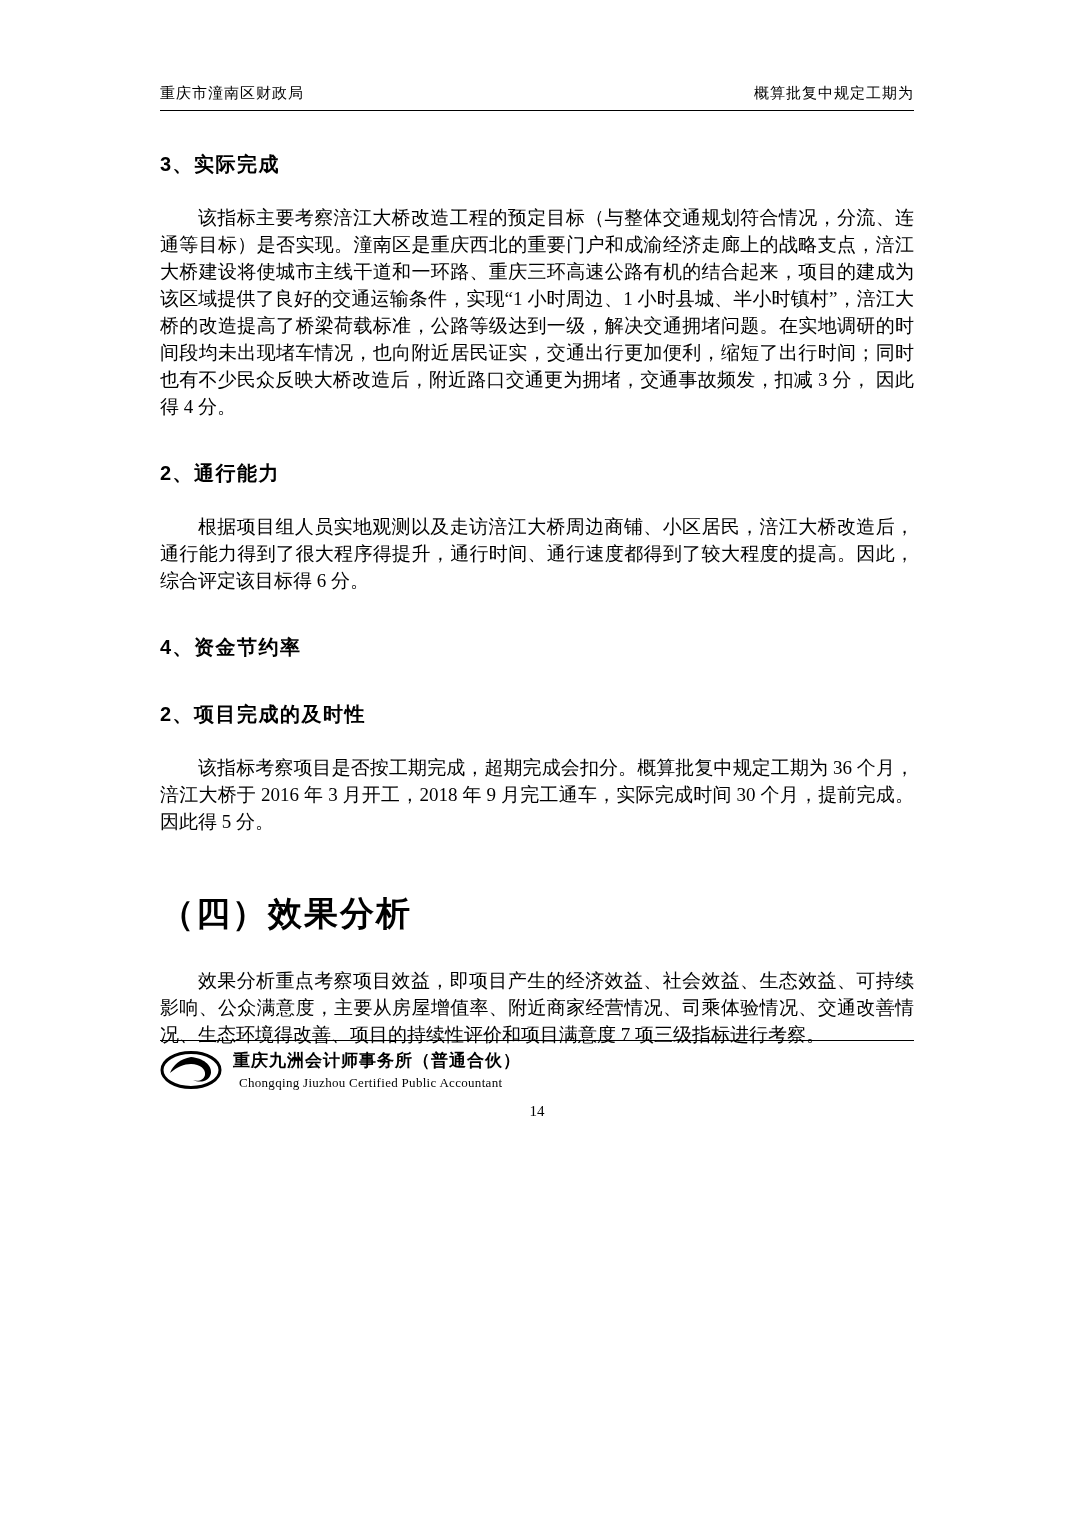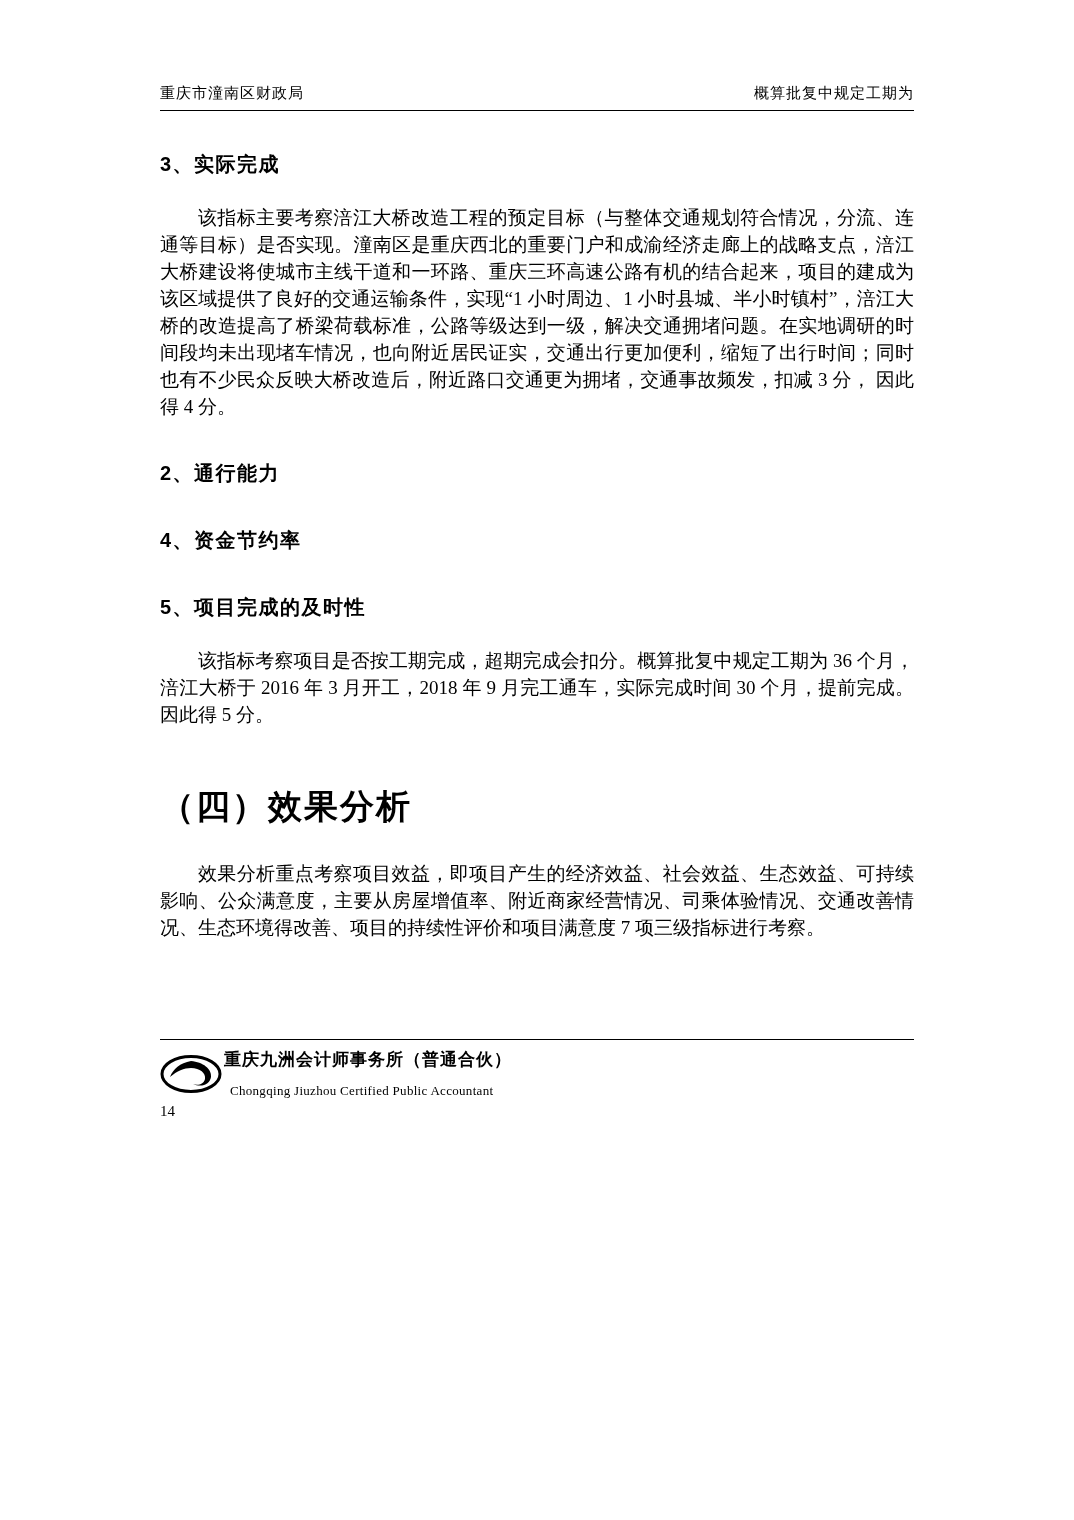--- a/index.html
+++ b/index.html
@@ -48,56 +48,57 @@
   .doc-footer {
     position: absolute;
     left: 160px;
     right: 160px;
     bottom: 44px;
   }
   .footer-rule { border-top: 1.5px solid #000; }
   .footer-row {
     display: flex;
     align-items: center;
-    gap: 2px;
+    gap: 11px;
     padding-top: 8px;
   }
   .logo { flex: 0 0 auto; display: flex; align-items: center; }
   .company-cn { font-size: 17px; font-weight: bold; letter-spacing: 1px; }
-  .company-en { font-size: 13px; margin-top: 12px; padding-left: 6px; letter-spacing: 0.3px; }
-  .page-num { text-align: left; font-size: 15px; margin-top: 4px; }
+  .company-en { font-size: 13px; margin-top: 3px; padding-left: 6px; letter-spacing: 0.3px; }
+  .page-num { text-align: center; font-size: 15px; margin-top: 12px; }
 </style>
 </head>
 <body>
 
 <div class="page">
 
   <main class="content">
 
     <header class="doc-header">
       <span>重庆市潼南区财政局</span>
       <span>概算批复中规定工期为</span>
     </header>
 
     <section>
       <h2 class="sec-heading">3、实际完成</h2>
       <p class="body-par">该指标主要考察涪江大桥改造工程的预定目标（与整体交通规划符合情况，分流、连通等目标）是否实现。潼南区是重庆西北的重要门户和成渝经济走廊上的战略支点，涪江大桥建设将使城市主线干道和一环路、重庆三环高速公路有机的结合起来，项目的建成为该区域提供了良好的交通运输条件，实现“1 小时周边、1 小时县城、半小时镇村”，涪江大桥的改造提高了桥梁荷载标准，公路等级达到一级，解决交通拥堵问题。在实地调研的时间段均未出现堵车情况，也向附近居民证实，交通出行更加便利，缩短了出行时间；同时也有不少民众反映大桥改造后，附近路口交通更为拥堵，交通事故频发，扣减 3 分，  因此得 4 分。</p>
     </section>
 
     <section>
       <h2 class="sec-heading">2、通行能力</h2>
+      <p class="body-par">根据项目组人员实地观测以及走访涪江大桥周边商铺、小区居民，涪江大桥改造后，通行能力得到了很大程序得提升，通行时间、通行速度都得到了较大程度的提高。因此，综合评定该目标得 6 分。</p>
     </section>
 
 
     <section>
       <h2 class="sec-heading">4、资金节约率</h2>
     </section>
 
     <section>
-      <h2 class="sec-heading">5、项目完成的及时性</h2>
+      <h2 class="sec-heading">2、项目完成的及时性</h2>
       <p class="body-par">该指标考察项目是否按工期完成，超期完成会扣分。概算批复中规定工期为 36 个月，涪江大桥于 2016 年 3 月开工，2018 年 9 月完工通车，实际完成时间 30 个月，提前完成。因此得 5 分。</p>
     </section>
 
     <section>
       <h1 class="chapter-heading">（四）效果分析</h1>
       <p class="body-par chapter-par">效果分析重点考察项目效益，即项目产生的经济效益、社会效益、生态效益、可持续影响、公众满意度，主要从房屋增值率、附近商家经营情况、司乘体验情况、交通改善情况、生态环境得改善、项目的持续性评价和项目满意度 7 项三级指标进行考察。</p>
     </section>
 
   </main>
 

